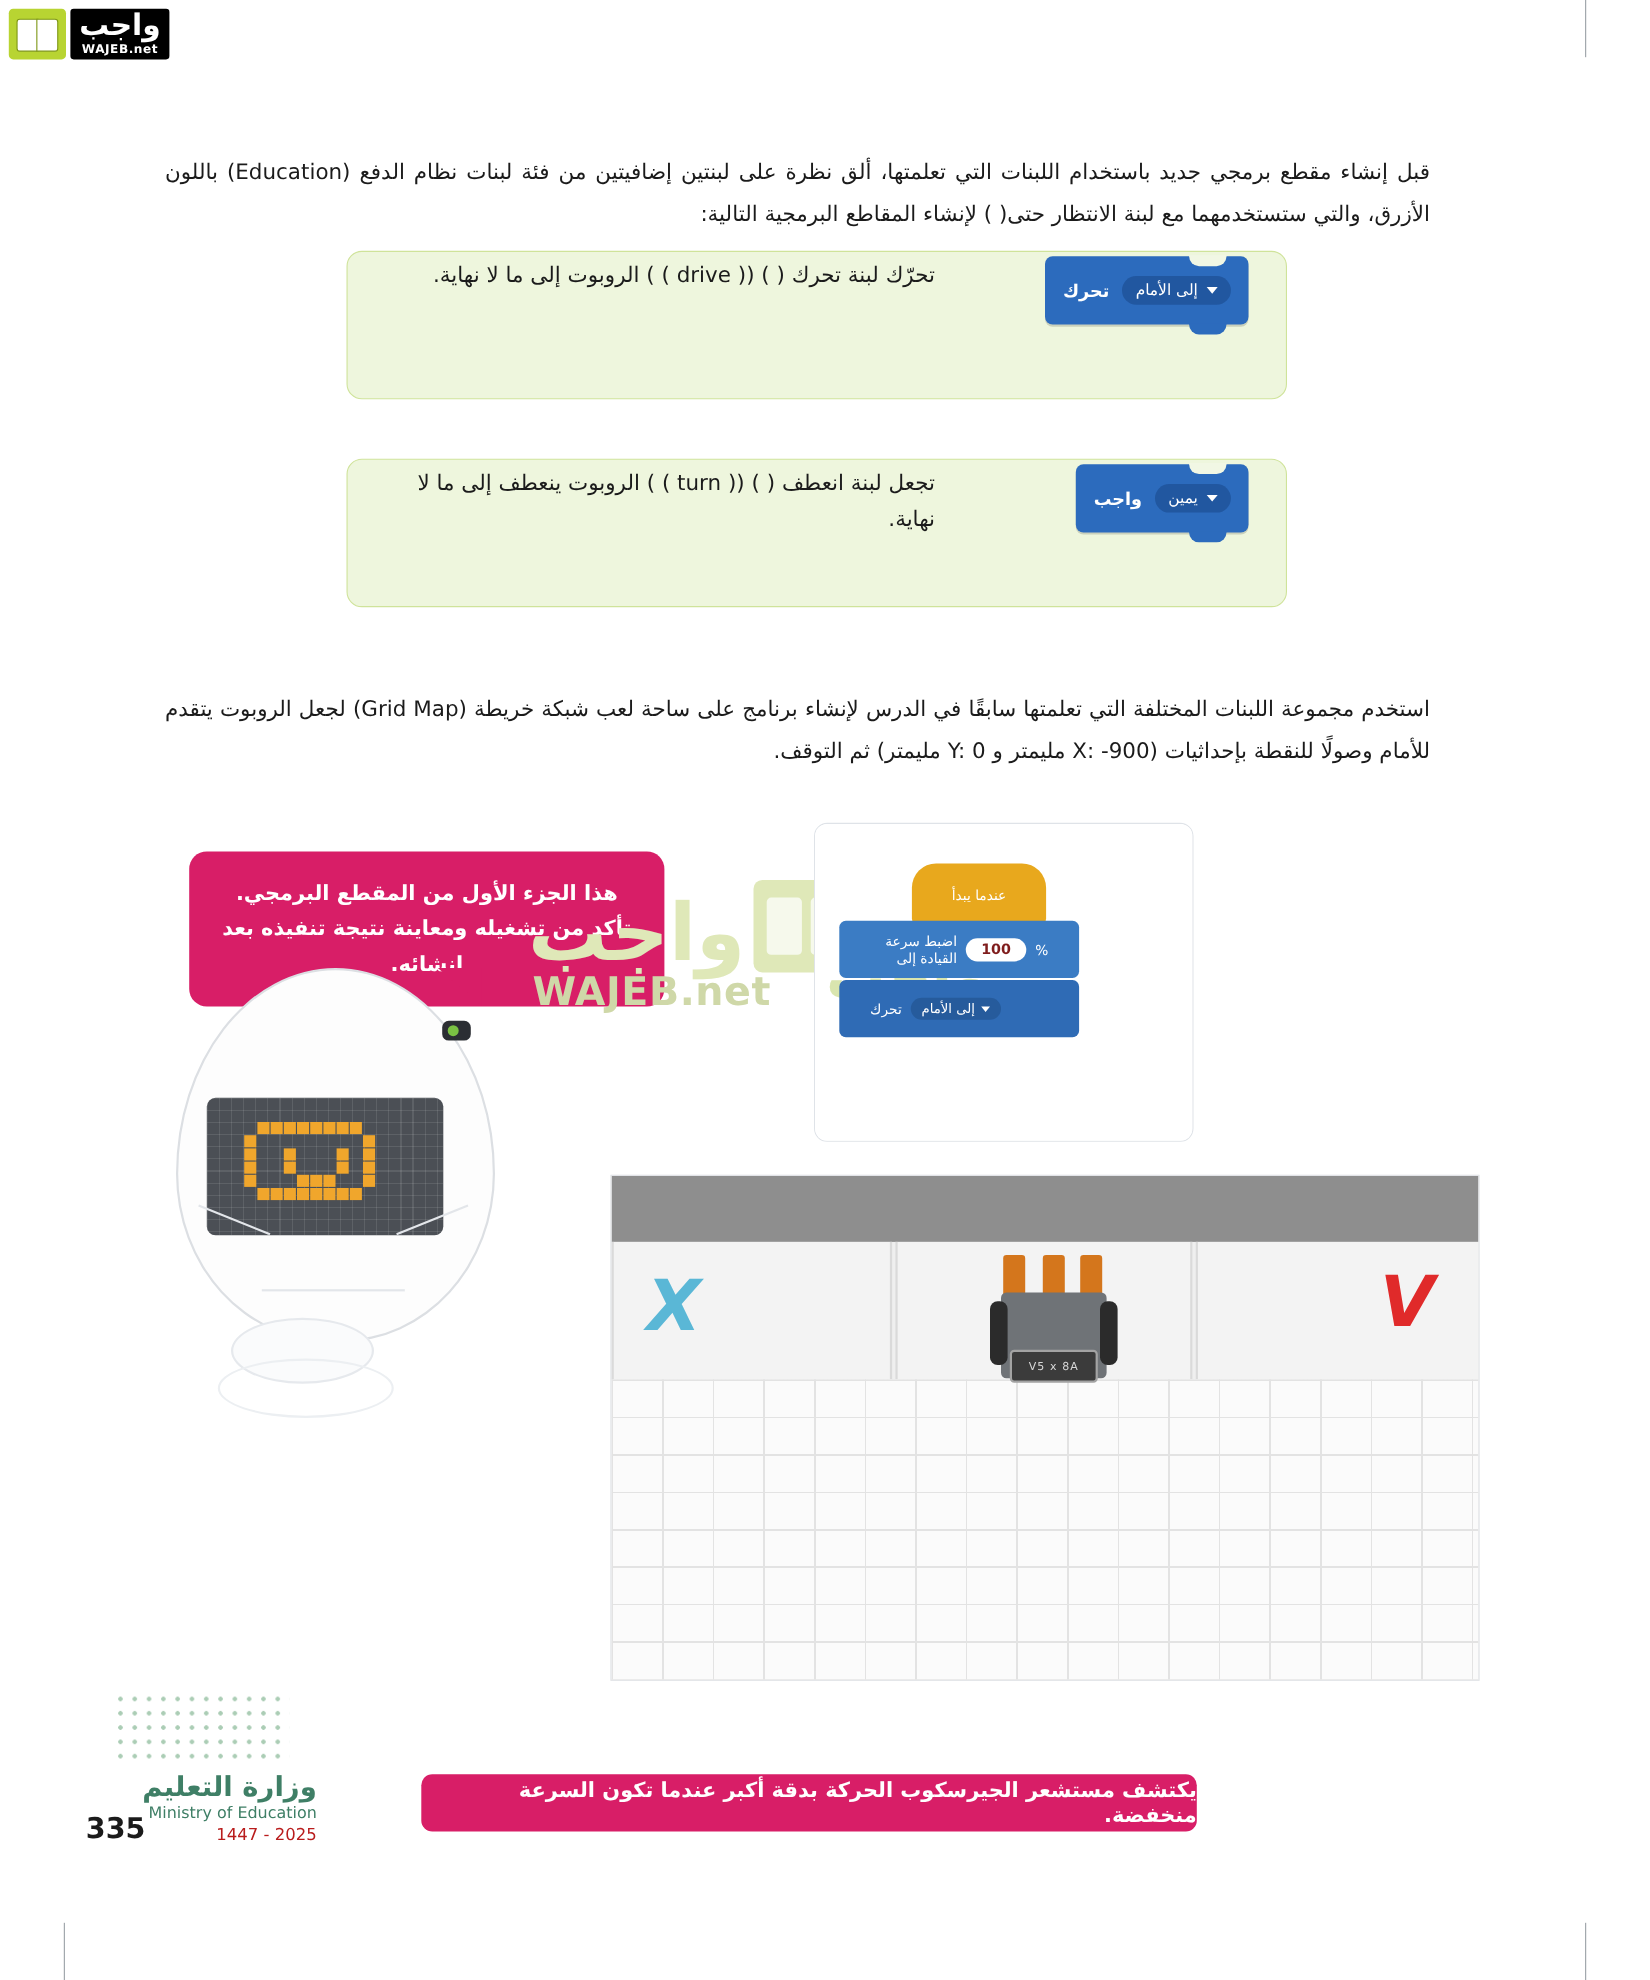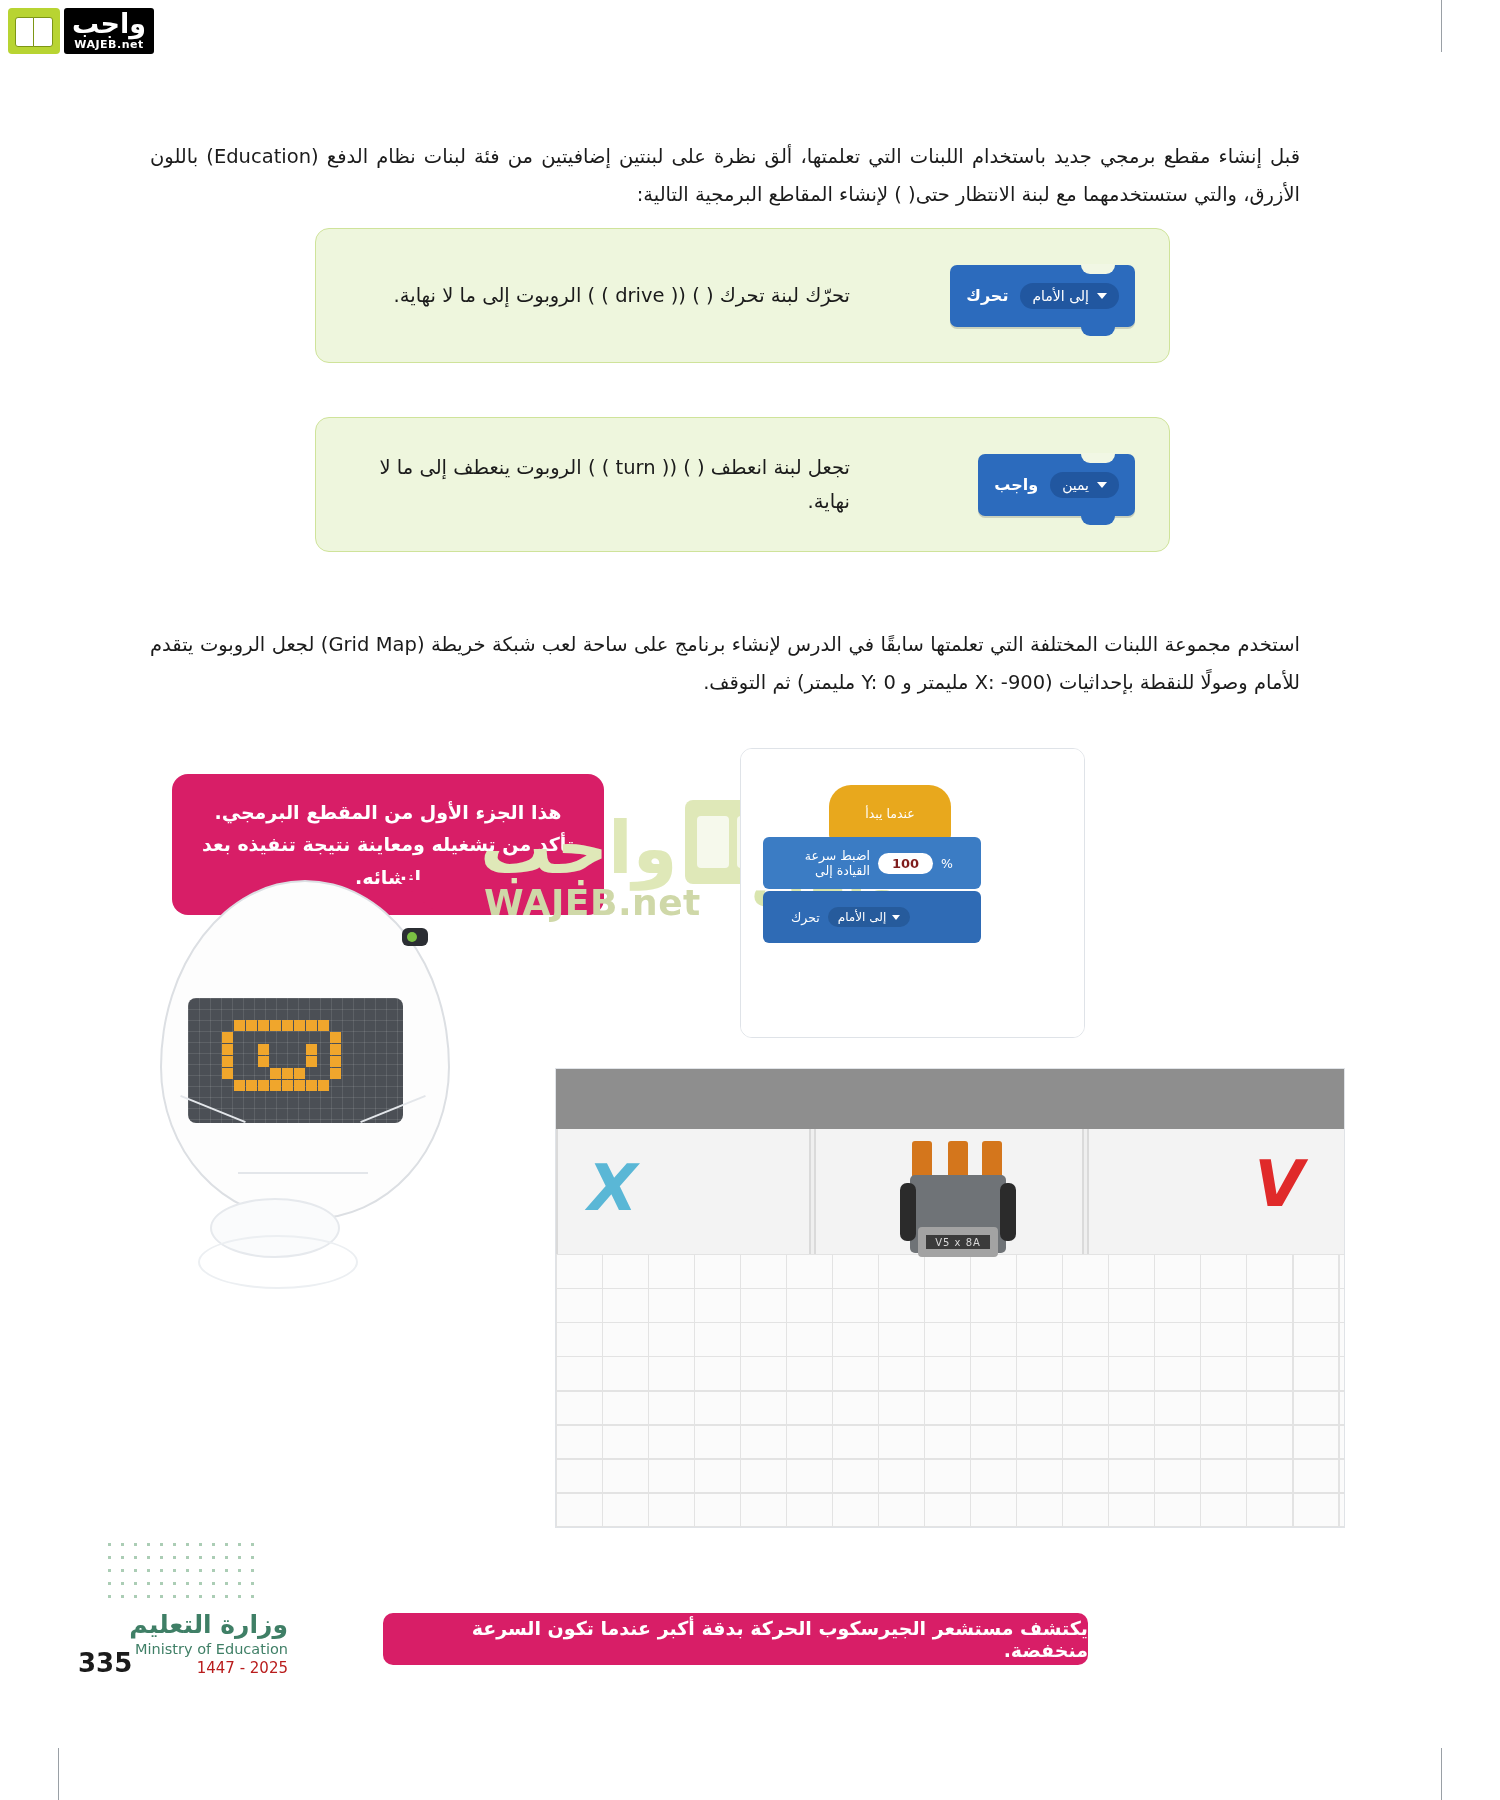--- a/index.html
+++ b/index.html
@@ -73,21 +73,20 @@
   #task-para  { left: 150px; top: 606px; width: 1150px; }
 
   
   .block-card {
     position: absolute;
     background: #eef6dd;
     border: 1.5px solid #cfe39a;
     border-radius: 14px;
     display: flex;
     flex-direction: row-reverse;
-    align-items: center;
     justify-content: space-between;
     padding: 4px 34px;
   }
   #card-drive { left: 315px; top: 228px; width: 855px; height: 135px; }
   #card-turn  { left: 315px; top: 417px; width: 855px; height: 135px; }
 
   .block-card .desc {
     direction: rtl;
     text-align: right;
     font-size: 19.5px;
@@ -395,21 +394,21 @@
   .sr-body {
     position: absolute; left: 12px; top: 48px;
     width: 96px; height: 78px;
     background: #6f7377;
     border-radius: 5px;
   }
   .sr-plate {
     position: absolute; left: 20px; top: 100px;
     width: 80px; height: 30px;
     background: #3b3b3b;
-    border: 8px solid #a3a3a3;
+    border: 2px solid #a3a3a3;
     border-radius: 4px;
     color: #d8d8d8;
     font-size: 10px;
     display: flex; align-items: center; justify-content: center;
     letter-spacing: 1px;
   }
   .sr-motor { position: absolute; top: 14px; width: 20px; height: 40px; background: #d4761c; border-radius: 3px; }
   .sr-motor.m1 { left: 14px; }
   .sr-motor.m2 { left: 50px; }
   .sr-motor.m3 { left: 84px; }

